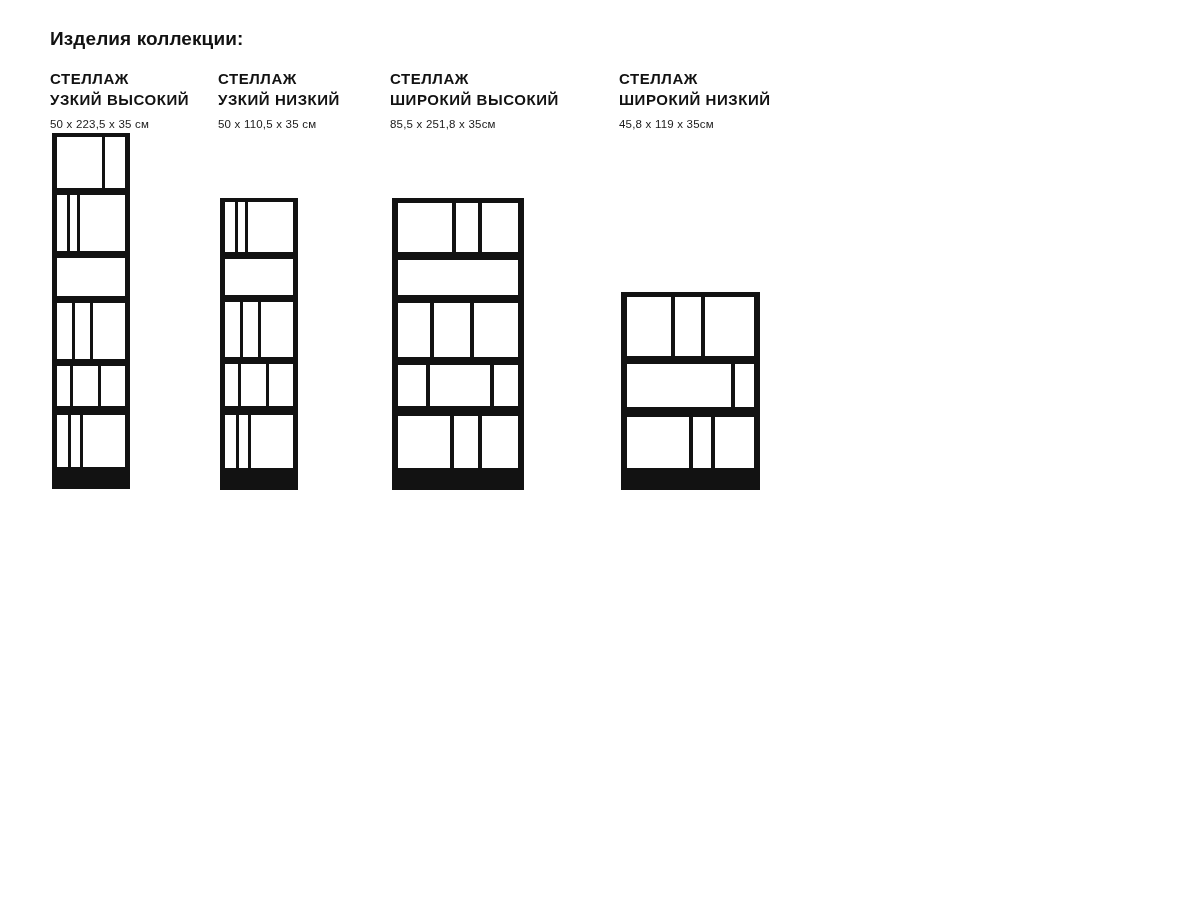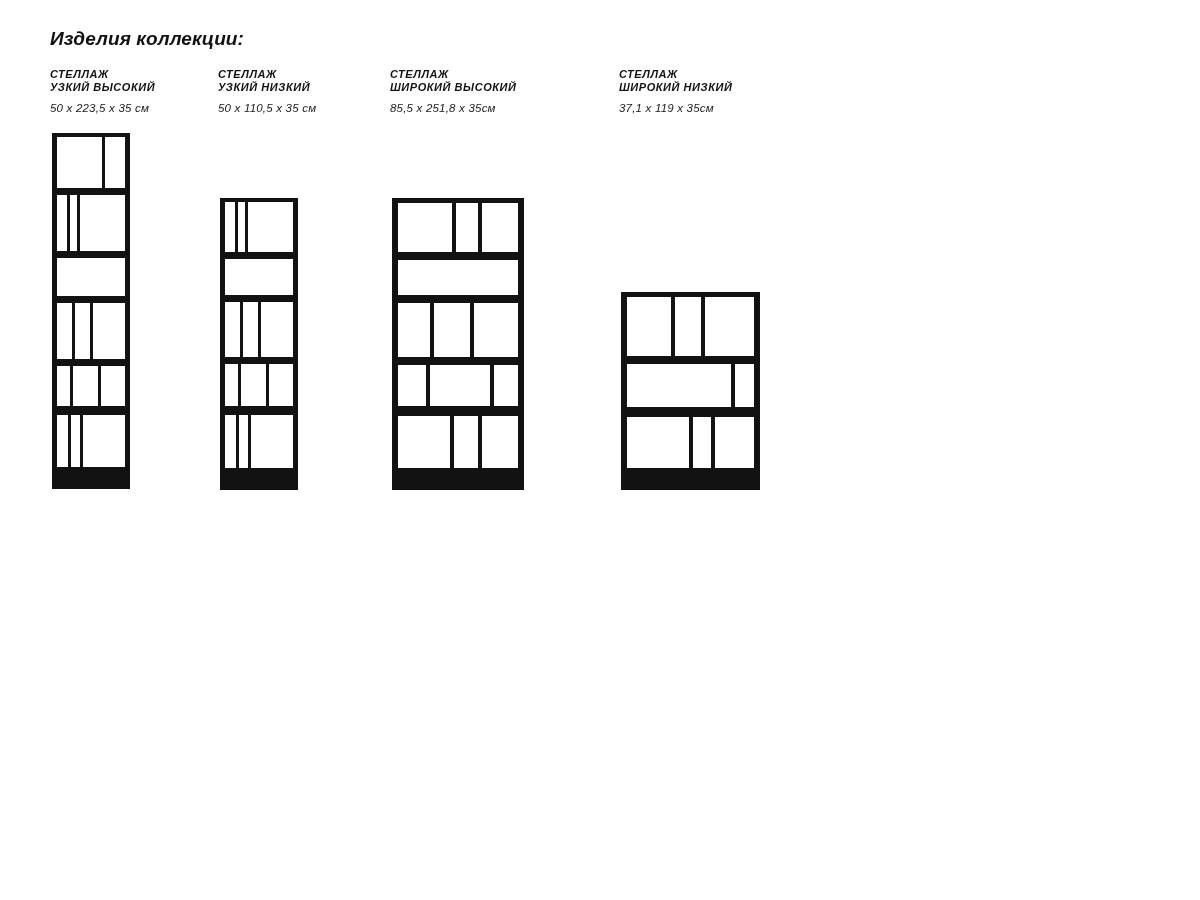--- a/index.html
+++ b/index.html
@@ -11,42 +11,41 @@
     height: 900px;
     background: #ffffff;
     font-family: "Liberation Sans", sans-serif;
     color: #111111;
     overflow: hidden;
   }
   .page {
     position: relative;
     width: 1200px;
     height: 900px;
-    font-style: italic;
   }
   .page-title {
     position: absolute;
     left: 50px;
     top: 28px;
     font-size: 19px;
     font-weight: bold;
     letter-spacing: 0.1px;
     color: #121212;
   }
 
   
   .item {
     position: absolute;
     top: 68px;
   }
   .item-name {
-    font-size: 11px;
+    font-size: 15px;
     font-weight: bold;
     letter-spacing: 0.55px;
-    line-height: 13px;
+    line-height: 21px;
     color: #121212;
     white-space: pre-line;
     text-transform: uppercase;
   }
   .item-dims {
     margin-top: 8px;
     font-size: 11.5px;
     letter-spacing: 0.2px;
     color: #1a1a1a;
   }
@@ -167,21 +166,21 @@
         <rect x="100" y="169" width="4" height="41" fill="#121212"></rect>
         <rect x="60" y="220" width="4" height="52" fill="#121212"></rect>
         <rect x="88" y="220" width="4" height="52" fill="#121212"></rect>
       </g>
     </svg>
   </div>
 
   <div class="item item-4">
     <div class="item-name">СТЕЛЛАЖ
 ШИРОКИЙ НИЗКИЙ</div>
-    <div class="item-dims">37,1 x 119 x 35см</div>
+    <div class="item-dims">45,8 x 119 x 35см</div>
   </div>
 
   <div class="drawing draw-4">
     <svg class="shelf-svg" width="145" height="202" viewBox="0 0 145 202" xmlns="http://www.w3.org/2000/svg">
       <g>
         <rect x="2" y="2" width="6" height="198" fill="#121212"></rect>
         <rect x="135" y="2" width="6" height="198" fill="#121212"></rect>
         <rect x="2" y="2" width="139" height="5" fill="#121212"></rect>
         <rect x="2" y="66" width="139" height="8" fill="#121212"></rect>
         <rect x="2" y="117" width="139" height="10" fill="#121212"></rect>

